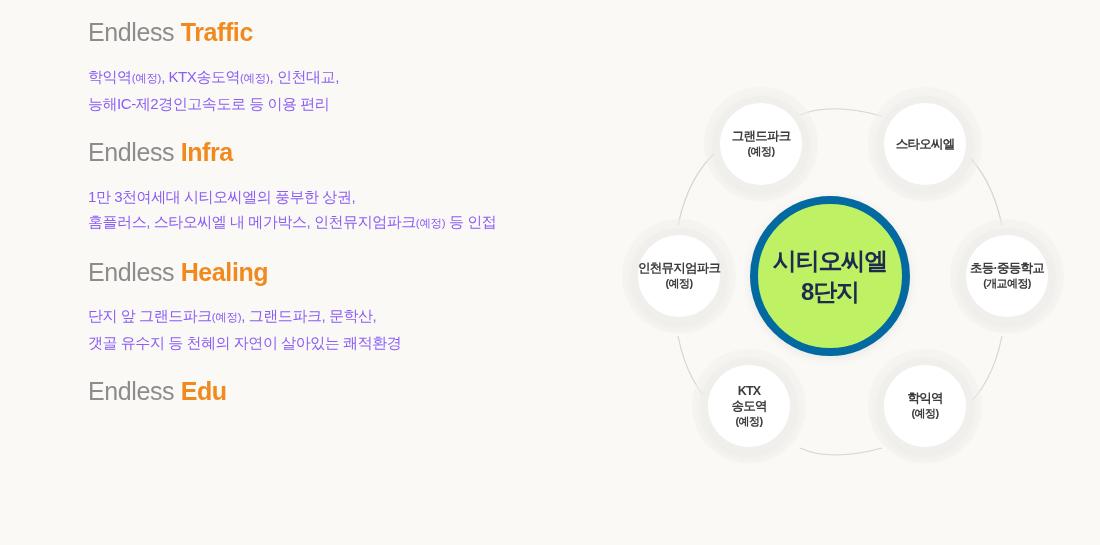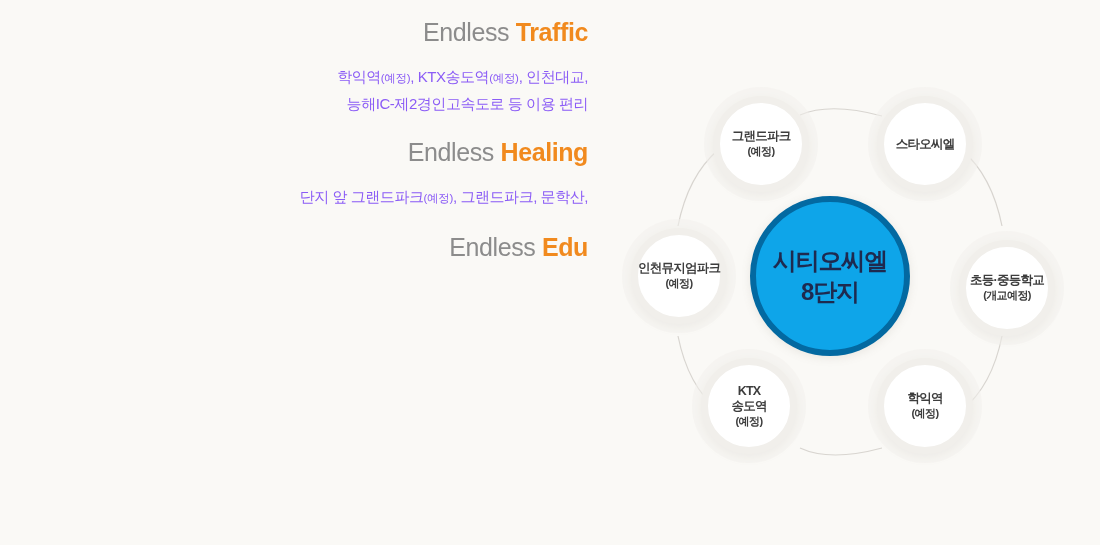--- a/index.html
+++ b/index.html
@@ -23,21 +23,20 @@
 
   
   .features {
     position: absolute;
     left: 88px;
     top: 18px;
     width: 500px;
   }
   .feature-block {
     margin-bottom: 22px;
-    text-align: right;
   }
   .feature-block:last-child { margin-bottom: 0; }
 
   .feature-heading {
     font-size: 25px;
     line-height: 1.15;
     letter-spacing: -0.4px;
     color: #8c8c8c;
     font-weight: 400;
     margin: 0 0 17px 0;
@@ -75,22 +74,22 @@
   }
 
   
   .hub {
     position: absolute;
     left: 140px;
     top: 138px;
     width: 160px;
     height: 160px;
     border-radius: 50%;
-    background: #0ea5e9;
-    border: 6px solid #0369a1;
+    background: #bef264;
+    border: 8px solid #0369a1;
     box-sizing: border-box;
     display: flex;
     align-items: center;
     justify-content: center;
     text-align: center;
     box-shadow: 0 2px 10px rgba(130,120,105,0.14);
   }
   .hub-label {
     font-size: 24px;
     line-height: 31px;
@@ -130,21 +129,21 @@
     font-size: 11px;
     letter-spacing: -0.6px;
     font-weight: 700;
   }
   .node-label .ln { display: block; }
 
   
   .node.n-grandpark   { left: 103px; top:  38px; }
   .node.n-staroscl    { left: 267px; top:  38px; }
   .node.n-museum      { left:  21px; top: 170px; }
-  .node.n-school      { left: 349px; top: 182px; }
+  .node.n-school      { left: 349px; top: 170px; }
   .node.n-ktx         { left: 91px; top: 300px; }
   .node.n-hakik       { left: 267px; top: 300px; }
 
   
   .node.n-museum .node-label,
   .node.n-school .node-label { width: 130px; }
 </style>
 </head>
 <body>
 
@@ -160,29 +159,46 @@
       <div class="feature-desc">
         <div>
           <span>학익역</span><span class="note">(예정)</span><span>, KTX송도역</span><span class="note">(예정)</span><span>, 인천대교,</span>
         </div>
         <div>
           <span>능해IC-제2경인고속도로 등 이용 편리</span>
         </div>
       </div>
     </div>
 
+    <div class="feature-block">
+      <h2 class="feature-heading">
+        <span>Endless</span>
+        <span class="accent">Infra</span>
+      </h2>
+      <div class="feature-desc">
+        <div>
+          <span>1만 3천여세대 시티오씨엘의 풍부한 상권,</span>
+        </div>
+        <div>
+          <span>홈플러스, 스타오씨엘 내 메가박스, 인천뮤지엄파크</span><span class="note">(예정)</span><span> 등 인접</span>
+        </div>
+      </div>
+    </div>
 
     <div class="feature-block">
       <h2 class="feature-heading">
         <span>Endless</span>
         <span class="accent">Healing</span>
       </h2>
       <div class="feature-desc">
         <div>
           <span>단지 앞 그랜드파크</span><span class="note">(예정)</span><span>, 그랜드파크, 문학산,</span>
+        </div>
+        <div>
+          <span>갯골 유수지 등 천혜의 자연이 살아있는 쾌적환경</span>
         </div>
       </div>
     </div>
 
     <div class="feature-block">
       <h2 class="feature-heading">
         <span>Endless</span>
         <span class="accent">Edu</span>
       </h2>
     </div>

